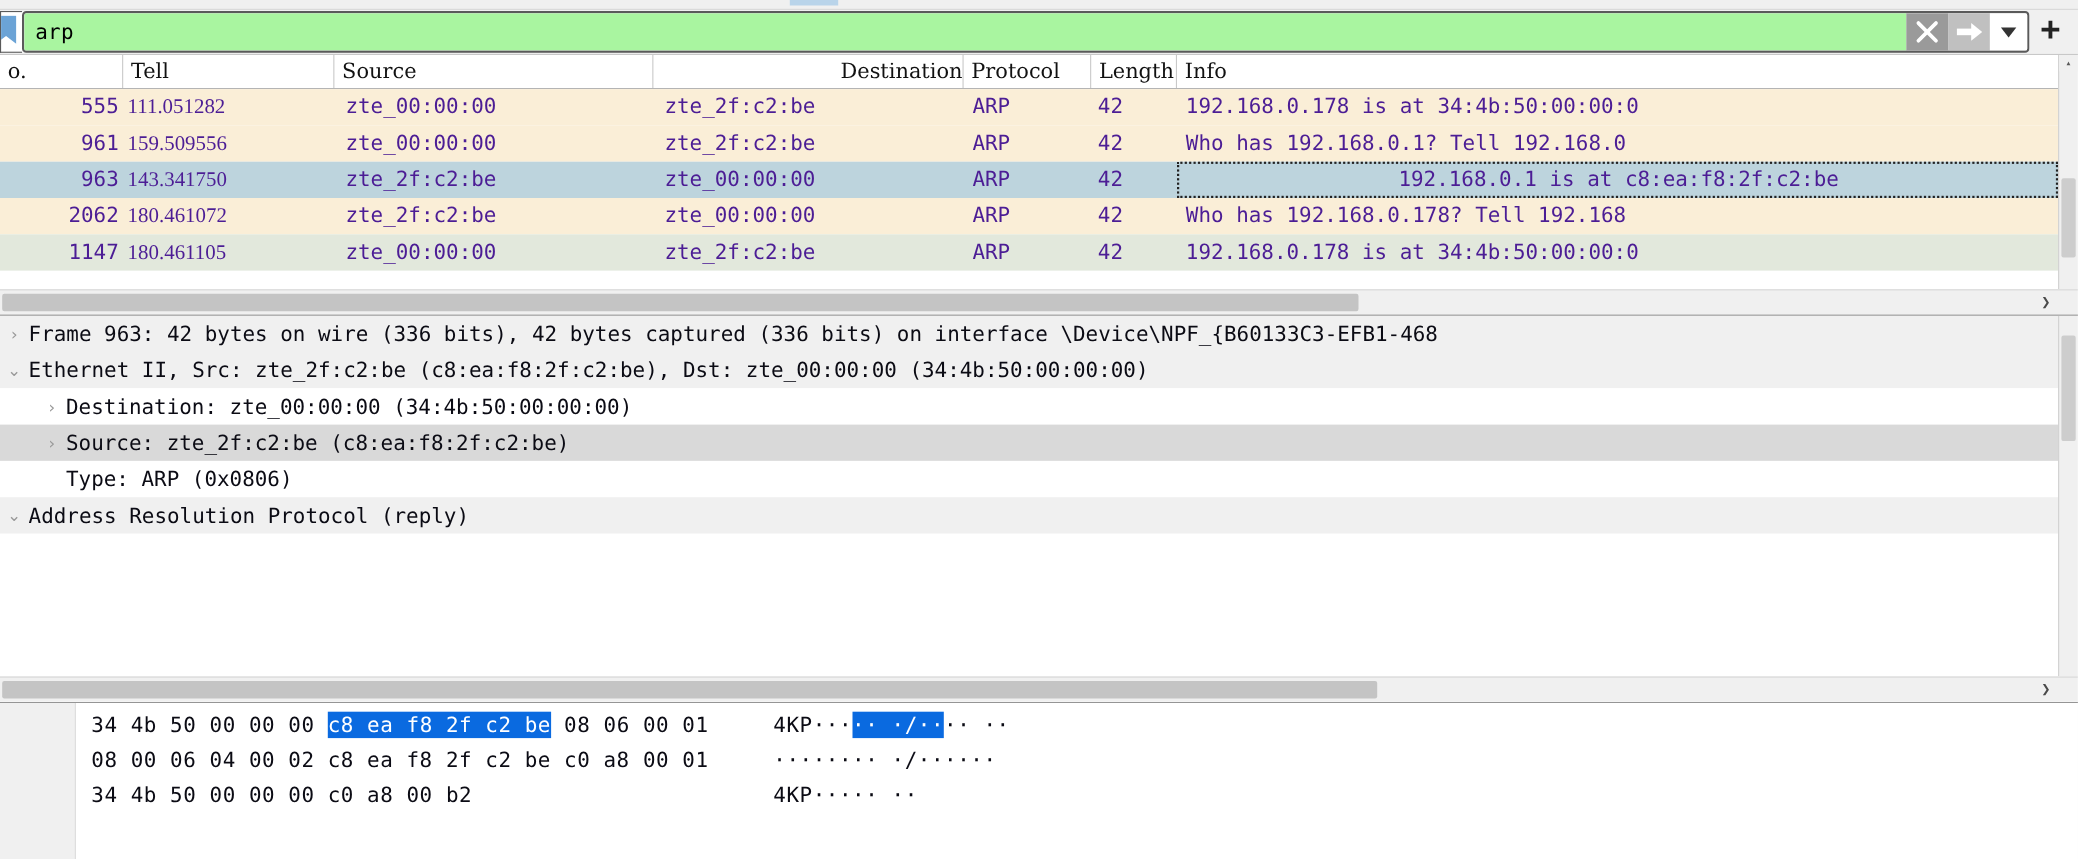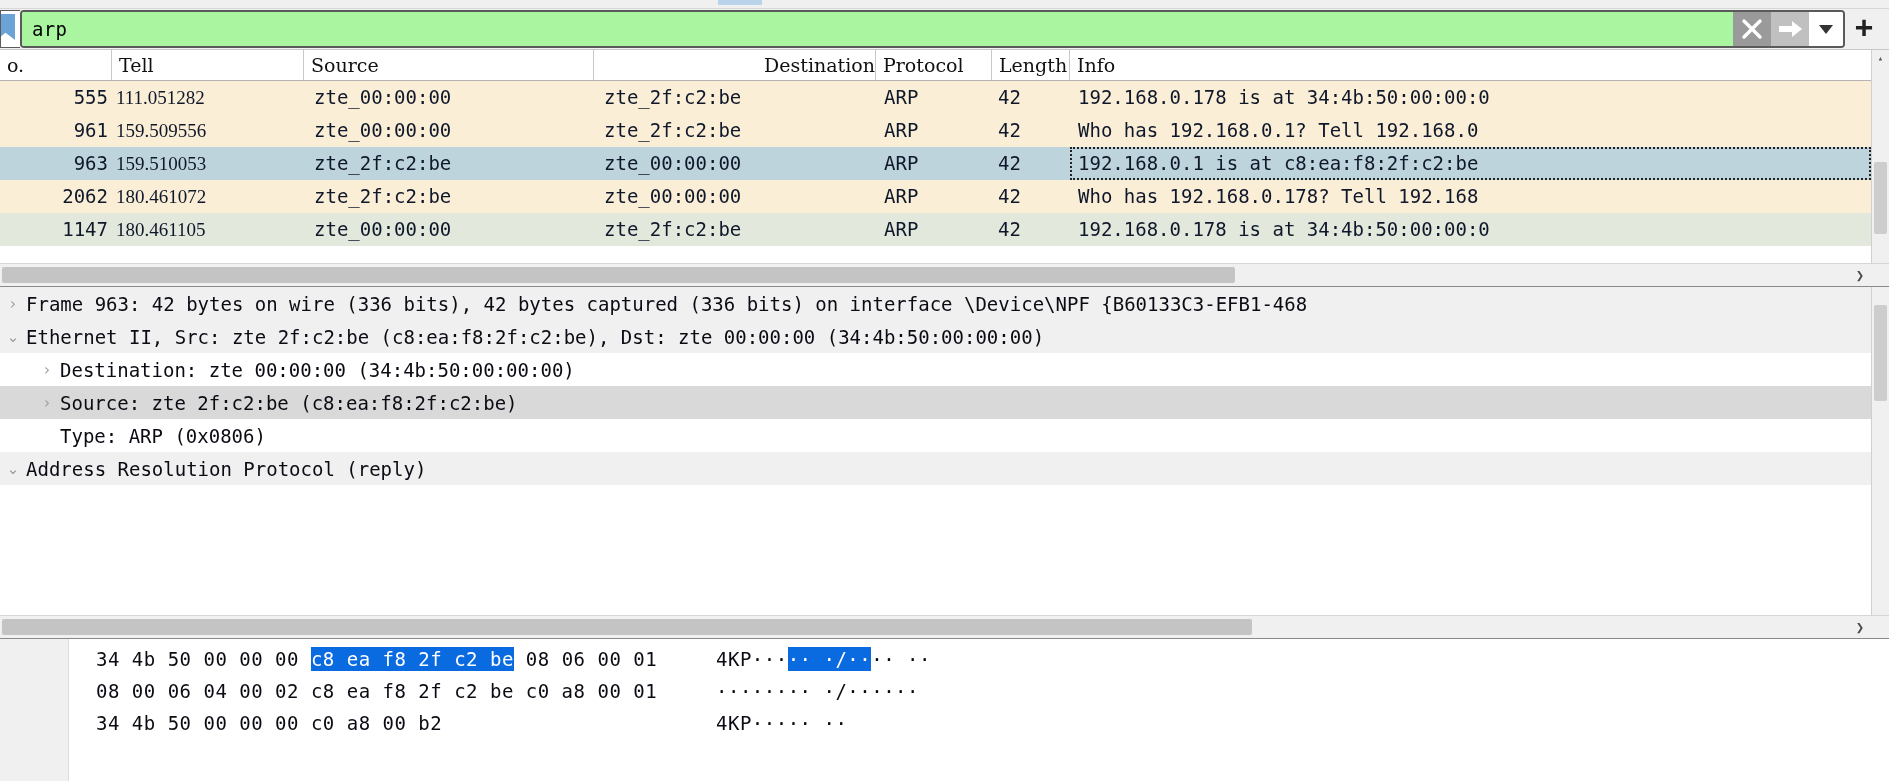--- a/index.html
+++ b/index.html
@@ -189,21 +189,21 @@
     overflow: hidden;
     white-space: nowrap;
   }
   .prow {
     display: flex;
     height: 33px;
     align-items: center;
     font-family: "DejaVu Sans Mono", monospace;
     font-size: 19px;
     white-space: nowrap;
-    color: #0f172a;
+    color: #4c1d95;
   }
   .pcell {
     box-sizing: border-box;
     height: 33px;
     line-height: 33px;
     overflow: hidden;
     white-space: nowrap;
     padding: 0 6px;
   }
   .c-no    { width: 112px; text-align: right; padding-right: 4px; }
@@ -223,20 +223,21 @@
   .hdr-info  { flex: 1 1 auto; border-right: none; }
 
   .row-arp     { background: #faeed7; }
   .row-arp-alt { background: #e2e8dc; }
   .row-sel     { background: #bdd4dd; }
   .row-sel .c-info {
     outline: 2px dotted #222;
     outline-offset: -2px;
     height: 33px;
     box-sizing: border-box;
+    text-align: center;
   }
 
   .plist-hscroll {
     height: 22px;
     flex: 0 0 auto;
     background: #f0f0f0;
     border-top: 1px solid #d6d6d6;
     position: relative;
   }
   .hs-thumb {
@@ -342,21 +343,20 @@
   }
 
   
   .hex-pane {
     flex: 0 0 auto;
     height: 142px;
     background: #ffffff;
     border-top: 1px solid #8a8a8a;
     display: flex;
     overflow: hidden;
-    gap: 13px;
   }
   .hex-gutter {
     width: 68px;
     flex: 0 0 auto;
     background: #f0f0f0;
     border-right: 1px solid #dcdcdc;
   }
   .hex-content {
     flex: 1 1 auto;
     padding-top: 4px;
@@ -456,21 +456,21 @@
           <div class="pcell c-time">159.509556</div>
           <div class="pcell c-src">zte_00:00:00</div>
           <div class="pcell c-dst">zte_2f:c2:be</div>
           <div class="pcell c-proto">ARP</div>
           <div class="pcell c-len">42</div>
           <div class="pcell c-info">Who has 192.168.0.1? Tell 192.168.0</div>
         </div>
 
         <div class="prow row-sel">
           <div class="pcell c-no">963</div>
-          <div class="pcell c-time">159.510053</div>
+          <div class="pcell c-time">143.341750</div>
           <div class="pcell c-src">zte_2f:c2:be</div>
           <div class="pcell c-dst">zte_00:00:00</div>
           <div class="pcell c-proto">ARP</div>
           <div class="pcell c-len">42</div>
           <div class="pcell c-info">192.168.0.1 is at c8:ea:f8:2f:c2:be</div>
         </div>
 
         <div class="prow row-arp">
           <div class="pcell c-no">2062</div>
           <div class="pcell c-time">180.461072</div>

